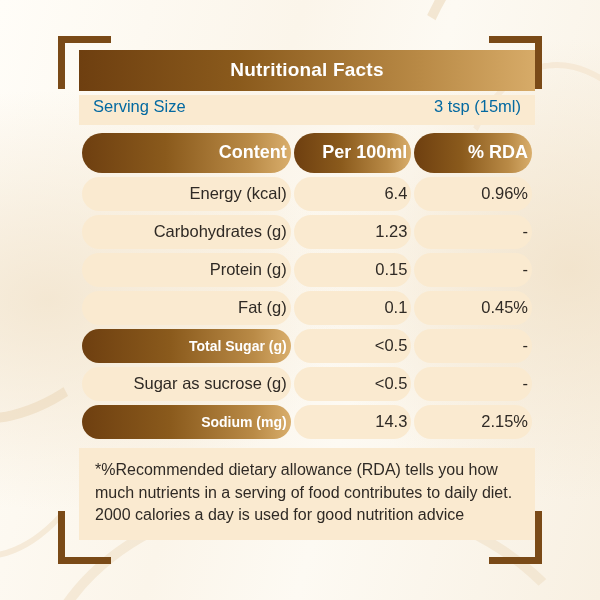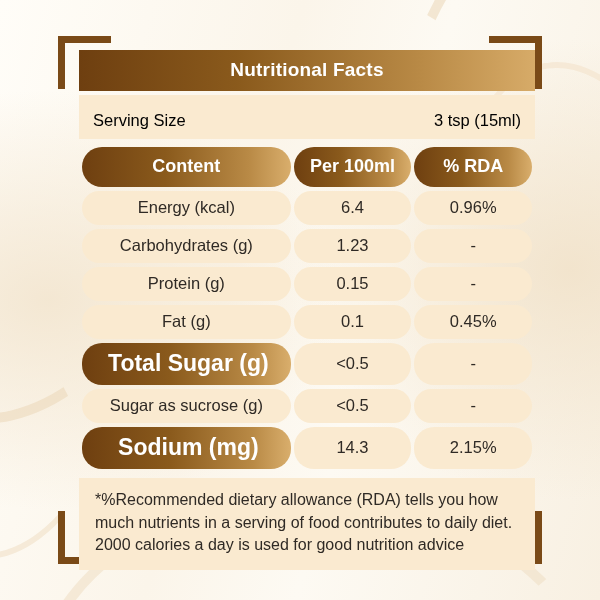--- a/index.html
+++ b/index.html
@@ -75,59 +75,59 @@
   .subband {
     background: #f7e1bd;
     color: #2f2a25;
     text-align: center;
     font-size: 17px;
     padding: 8px 0 9px;
   }
 
   .serving {
     background: #faead0;
-    color: #000000;
+    color: #0369a1;
     font-size: 16.5px;
-    padding: 16px 14px 9px;
+    padding: 2px 14px 9px;
     display: flex;
     justify-content: space-between;
     align-items: center;
   }
 
   table {
     width: 100%;
     border-collapse: separate;
     border-spacing: 3px 4px;
     table-layout: fixed;
   }
   th, td {
     padding: 7px 4px 8px;
     font-size: 16.5px;
-    text-align: center;
+    text-align: right;
     color: #2f2a25;
     background: #faead0;
     border-radius: 20px;
   }
   thead th {
     background: linear-gradient(90deg, #6e3f10 0%, #8a5a1c 40%, #b98a46 80%, #d9ae6c 100%);
     color: #ffffff;
     font-weight: bold;
     font-size: 18px;
     padding: 9px 4px 10px;
   }
   thead th.col-content { }
   td.label {
     background: #faead0;
     margin-top: 16px;
   }
   tr.highlight td.label {
     background: linear-gradient(90deg, #6e3f10 0%, #8a5a1c 42%, #b98a46 82%, #d9ae6c 100%);
     color: #ffffff;
     font-weight: bold;
-    font-size: 23px;
+    font-size: 14px;
     padding-left: 8px;
   }
   col.c1 { width: 47%; }
   col.c2 { width: 26.5%; }
   col.c3 { width: 26.5%; }
 
   .note {
     background: #faead0;
     color: #2f2a25;
     font-size: 16px;

